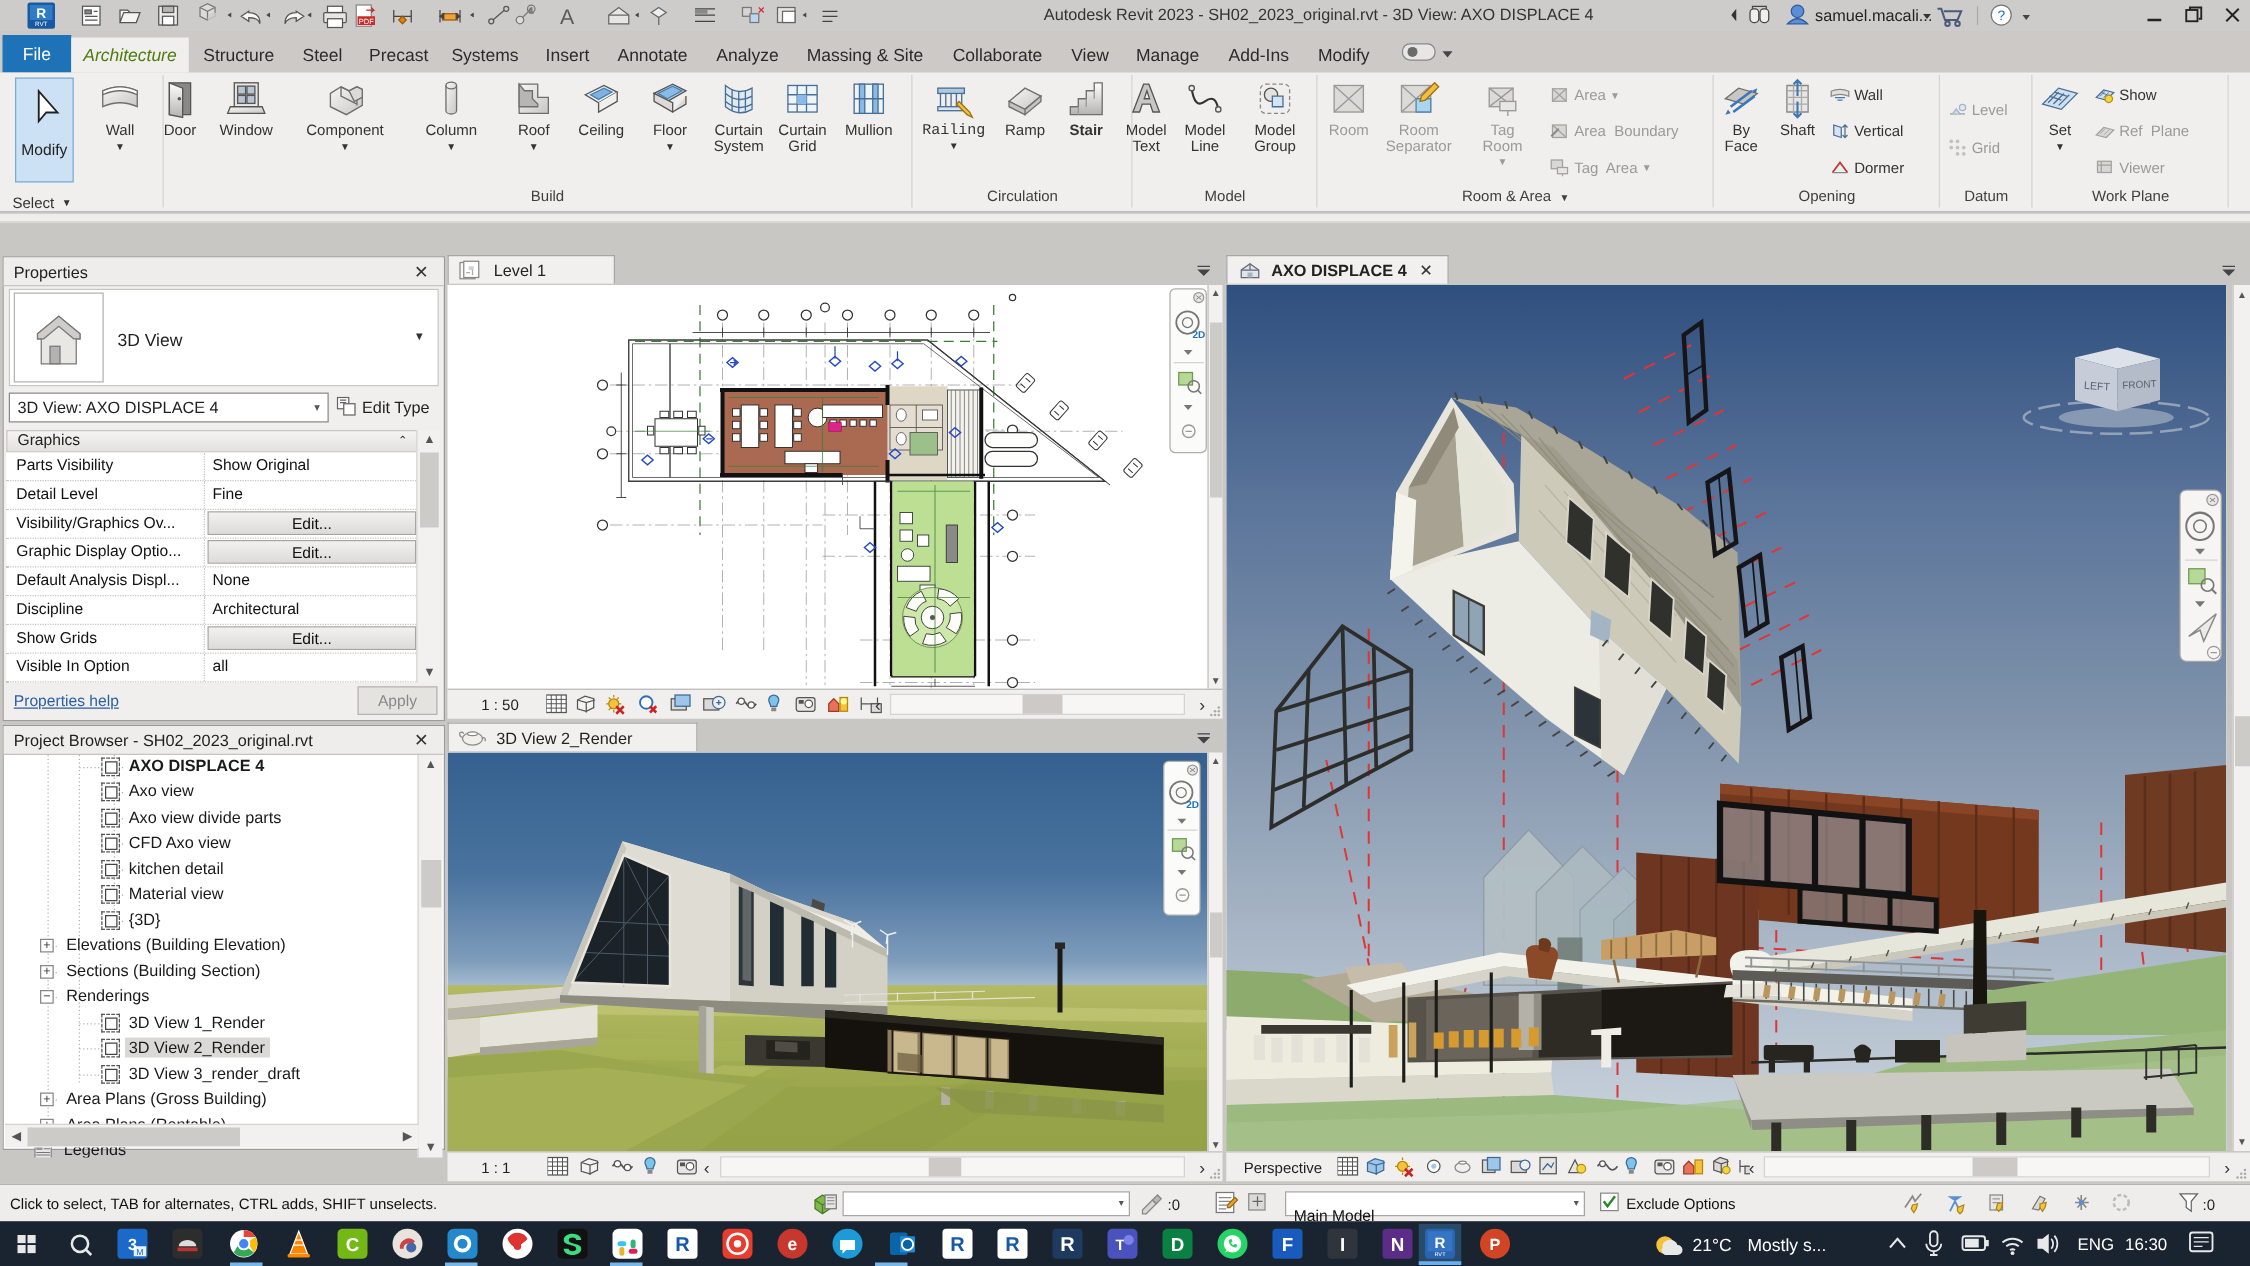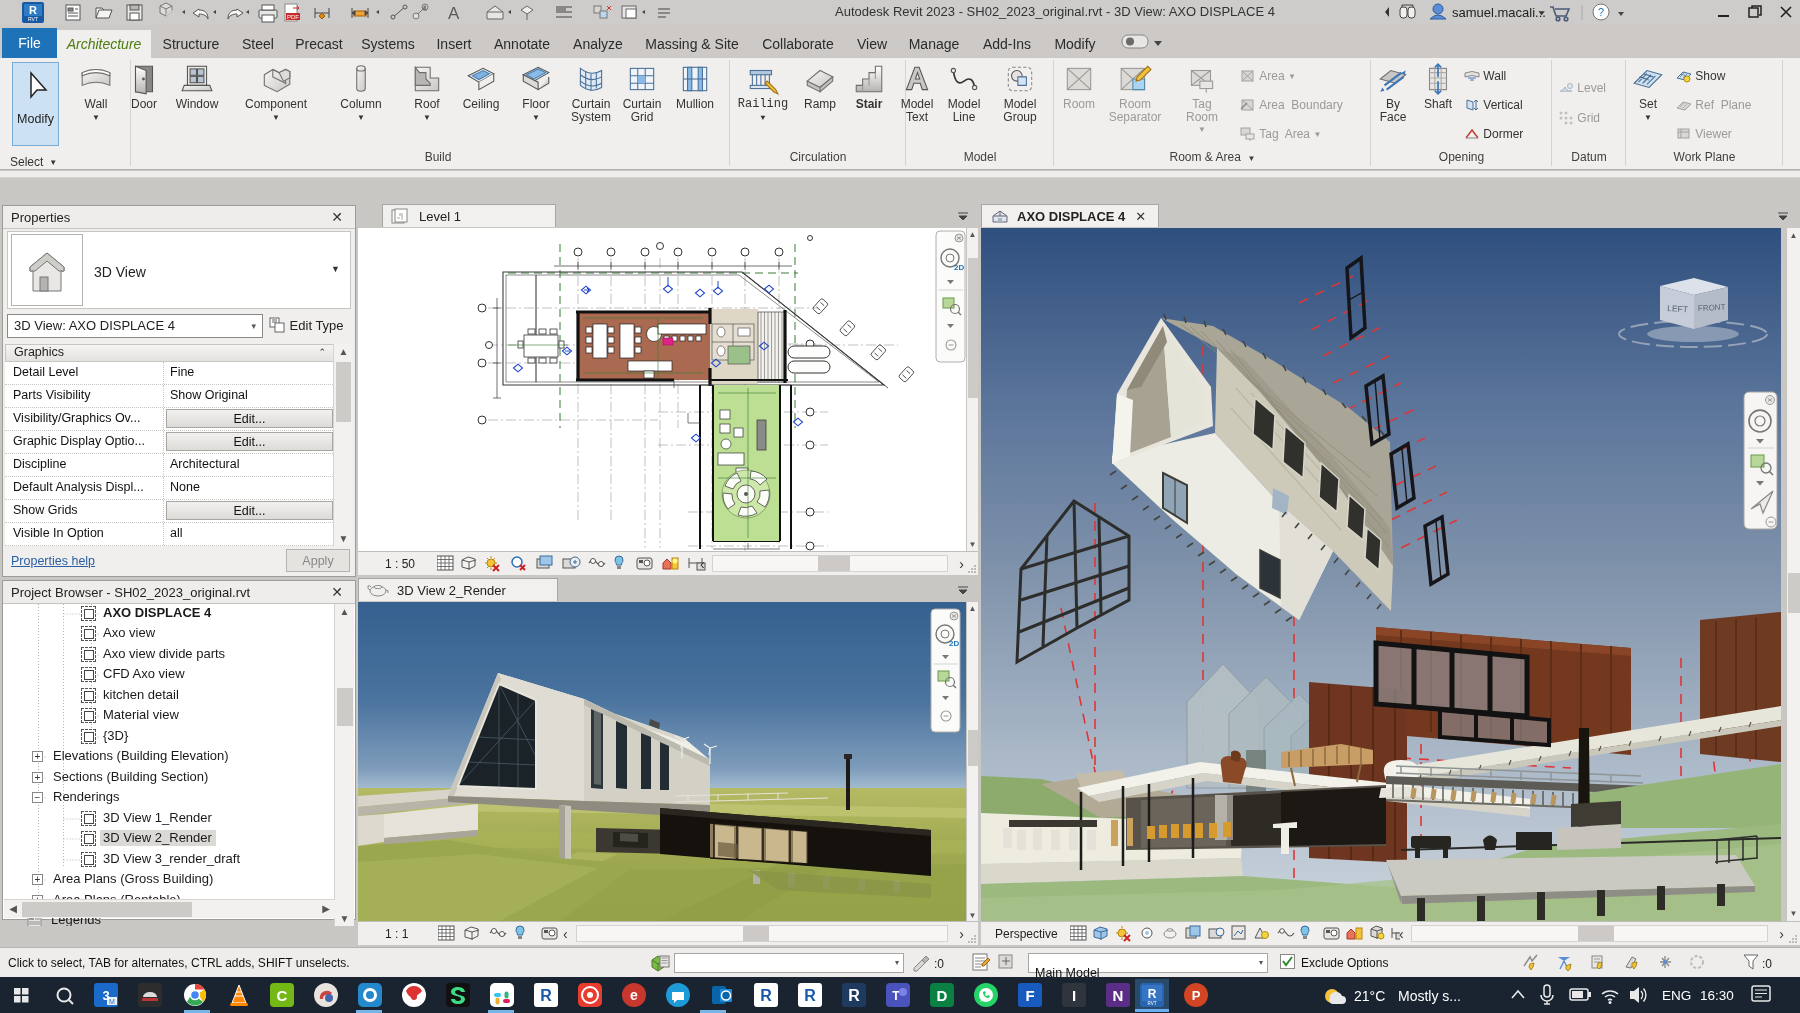--- a/index.html
+++ b/index.html
@@ -616,46 +616,46 @@
       <div style="position:absolute;left:266px;top:108px;width:84px;height:24px;font-size:13px;color:#222;line-height:24px;">
         <svg width="17" height="16" style="vertical-align:-3px">
             <rect x="1" y="1" width="9" height="9" fill="#fff" stroke="#666"></rect>
             <rect x="6" y="6" width="9" height="9" fill="#fff" stroke="#666"></rect>
             <path d="M3 3 h5 M3 5 h5" stroke="#666"></path>
           </svg> Edit Type
       </div>
       <div style="position:absolute;left:2px;top:138px;width:330px;height:18px;background:linear-gradient(#f5f4f2,#e3e1de);border:1px solid #c8c6c3;font-size:12.5px;color:#222;padding-left:8px;">Graphics<span style="position:absolute;right:8px;top:2px;font-size:9px;">⌃</span></div>
       <div id="proptable" style="position:absolute;left:2px;top:156px;width:330px;height:184px;background:#fff;font-size:12.5px;color:#111;">
         <div class="prow">
+            <div class="pl">Parts Visibility</div>
+            <div class="pv">Show Original</div>
+          </div>
+        <div class="prow">
             <div class="pl">Detail Level</div>
             <div class="pv">Fine</div>
-          </div>
-        <div class="prow">
-            <div class="pl">Parts Visibility</div>
-            <div class="pv">Show Original</div>
           </div>
         <div class="prow">
             <div class="pl">Visibility/Graphics Ov...</div>
             <div class="pv">
               <span class="editbtn">Edit...</span>
             </div>
           </div>
         <div class="prow">
             <div class="pl">Graphic Display Optio...</div>
             <div class="pv">
               <span class="editbtn">Edit...</span>
             </div>
           </div>
         <div class="prow">
+            <div class="pl">Default Analysis Displ...</div>
+            <div class="pv">None</div>
+          </div>
+        <div class="prow">
             <div class="pl">Discipline</div>
             <div class="pv">Architectural</div>
-          </div>
-        <div class="prow">
-            <div class="pl">Default Analysis Displ...</div>
-            <div class="pv">None</div>
           </div>
         <div class="prow">
             <div class="pl">Show Grids</div>
             <div class="pv">
               <span class="editbtn">Edit...</span>
             </div>
           </div>
         <div class="prow">
             <div class="pl">Visible In Option</div>
             <div class="pv">all</div>
@@ -761,21 +761,21 @@
       </div>
       <div class="scroll-h" style="left:1px;bottom:1px;height:19px;width:331px;border-top:1px solid #d5d3d0;">
         <div class="sarrow" style="left:2px;top:3px;width:14px;">◀</div>
         <div class="thumb" style="left:18px;top:2px;width:170px;height:15px;"></div>
         <div class="sarrow" style="right:2px;top:3px;width:14px;">▶</div>
       </div>
     </div>
 
     <div class="pane" style="left:358px;top:204px;width:620px;height:371px;background:#c9c7c4;border:none;">
       <div class="viewtabbar" style="left:0;top:0;width:620px;">
-        <div class="viewtab" style="left:0;width:174px;margin-left:24px;">
+        <div class="viewtab" style="left:0;width:134px;">
           <svg width="20" height="17" style="margin-right:8px">
               <rect x="1" y="2" width="12" height="13" fill="#f8f8f6" stroke="#888"></rect>
               <rect x="4" y="1" width="12" height="13" fill="#fff" stroke="#888"></rect>
               <path d="M8 5 h4 v3 h-4 z" fill="#d0d0ce"></path>
               <path d="M6 10 h3 M11 8 v4" stroke="#aaa"></path>
             </svg>
           Level 1
         </div>
         <svg width="16" height="16" style="position:absolute;right:6px;top:5px">
             <path d="M2 4 h10 M3 7 l4 4 4 -4 z" stroke="#444" fill="#444"></path>

